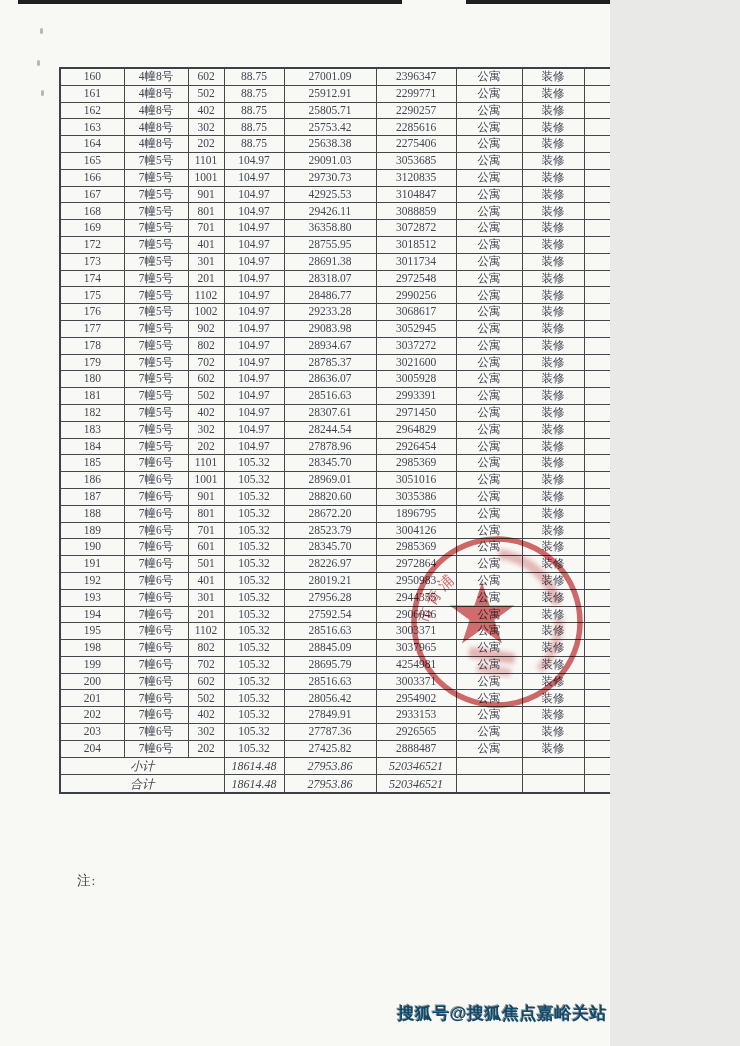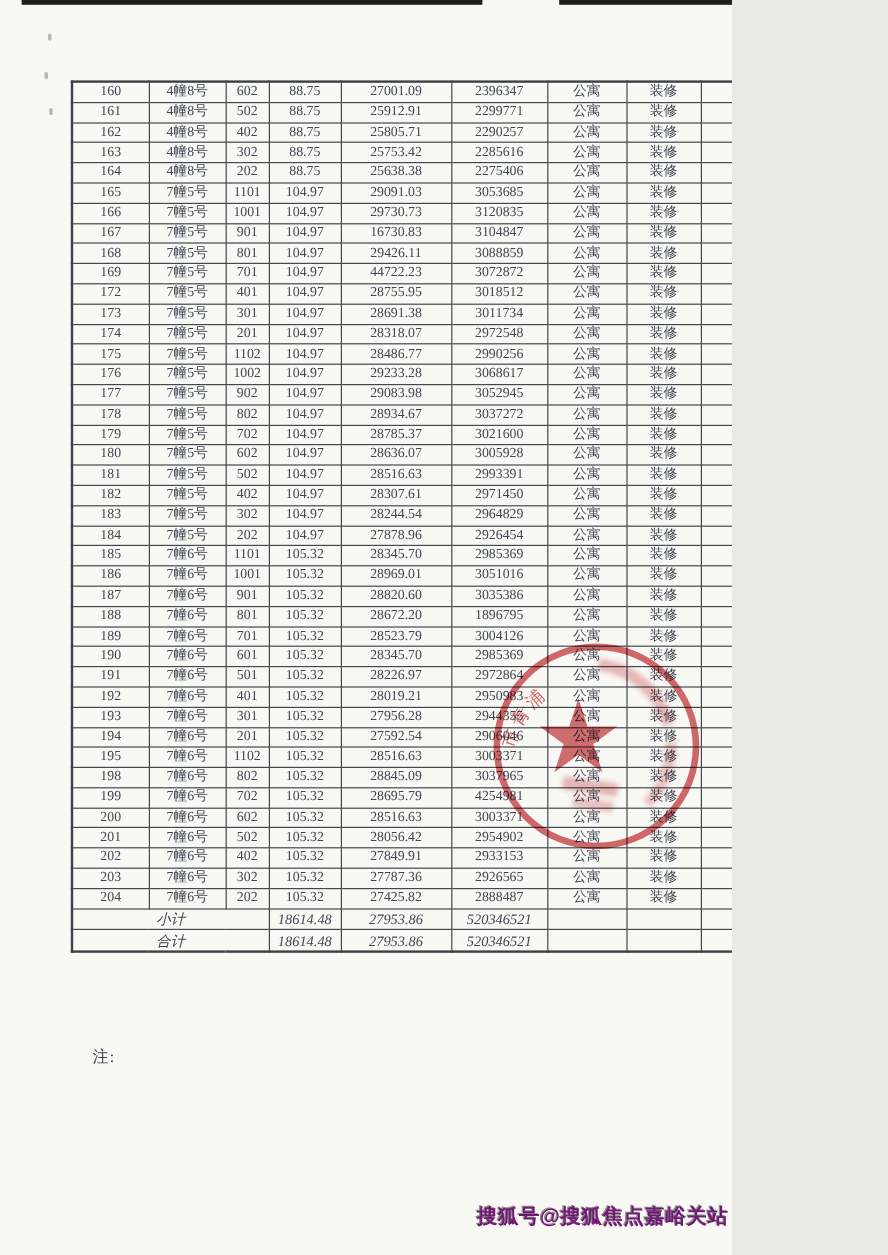--- a/index.html
+++ b/index.html
@@ -32,21 +32,21 @@
     font-size:13.5px;color:#3e4350;letter-spacing:1px;
   }
 
   .stamp,.side-stamp{position:absolute;mix-blend-mode:multiply;pointer-events:none;}
   .stamp{left:407px;top:532px;width:180px;height:180px;opacity:.88;}
   .side-stamp{left:648px;top:700px;width:92px;height:172px;opacity:.9;}
 
   .watermark{
     position:absolute;top:1002px;right:3px;
     font-size:17px;font-weight:bold;letter-spacing:.5px;
-    color:#701a75;
+    color:#0c4a6e;
     text-shadow:-1px -1px 0 #8f8f8c, 1px 1px 0 #ffffff, 0 0 1px #a9a9a6;
     font-family:"Liberation Sans","DejaVu Sans",sans-serif;
   }
 </style>
 </head>
 <body>
 
 <div class="canvas">
 
   <div class="scanbar seg-a"></div>
@@ -143,21 +143,21 @@
           <td>3120835</td>
           <td>公寓</td>
           <td>装修</td>
           <td></td>
         </tr>
         <tr>
           <td>167</td>
           <td>7幢5号</td>
           <td>901</td>
           <td>104.97</td>
-          <td>16730.83</td>
+          <td>42925.53</td>
           <td>3104847</td>
           <td>公寓</td>
           <td>装修</td>
           <td></td>
         </tr>
         <tr>
           <td>168</td>
           <td>7幢5号</td>
           <td>801</td>
           <td>104.97</td>
@@ -165,21 +165,21 @@
           <td>3088859</td>
           <td>公寓</td>
           <td>装修</td>
           <td></td>
         </tr>
         <tr>
           <td>169</td>
           <td>7幢5号</td>
           <td>701</td>
           <td>104.97</td>
-          <td>44722.23</td>
+          <td>36358.80</td>
           <td>3072872</td>
           <td>公寓</td>
           <td>装修</td>
           <td></td>
         </tr>
         <tr>
           <td>172</td>
           <td>7幢5号</td>
           <td>401</td>
           <td>104.97</td>

